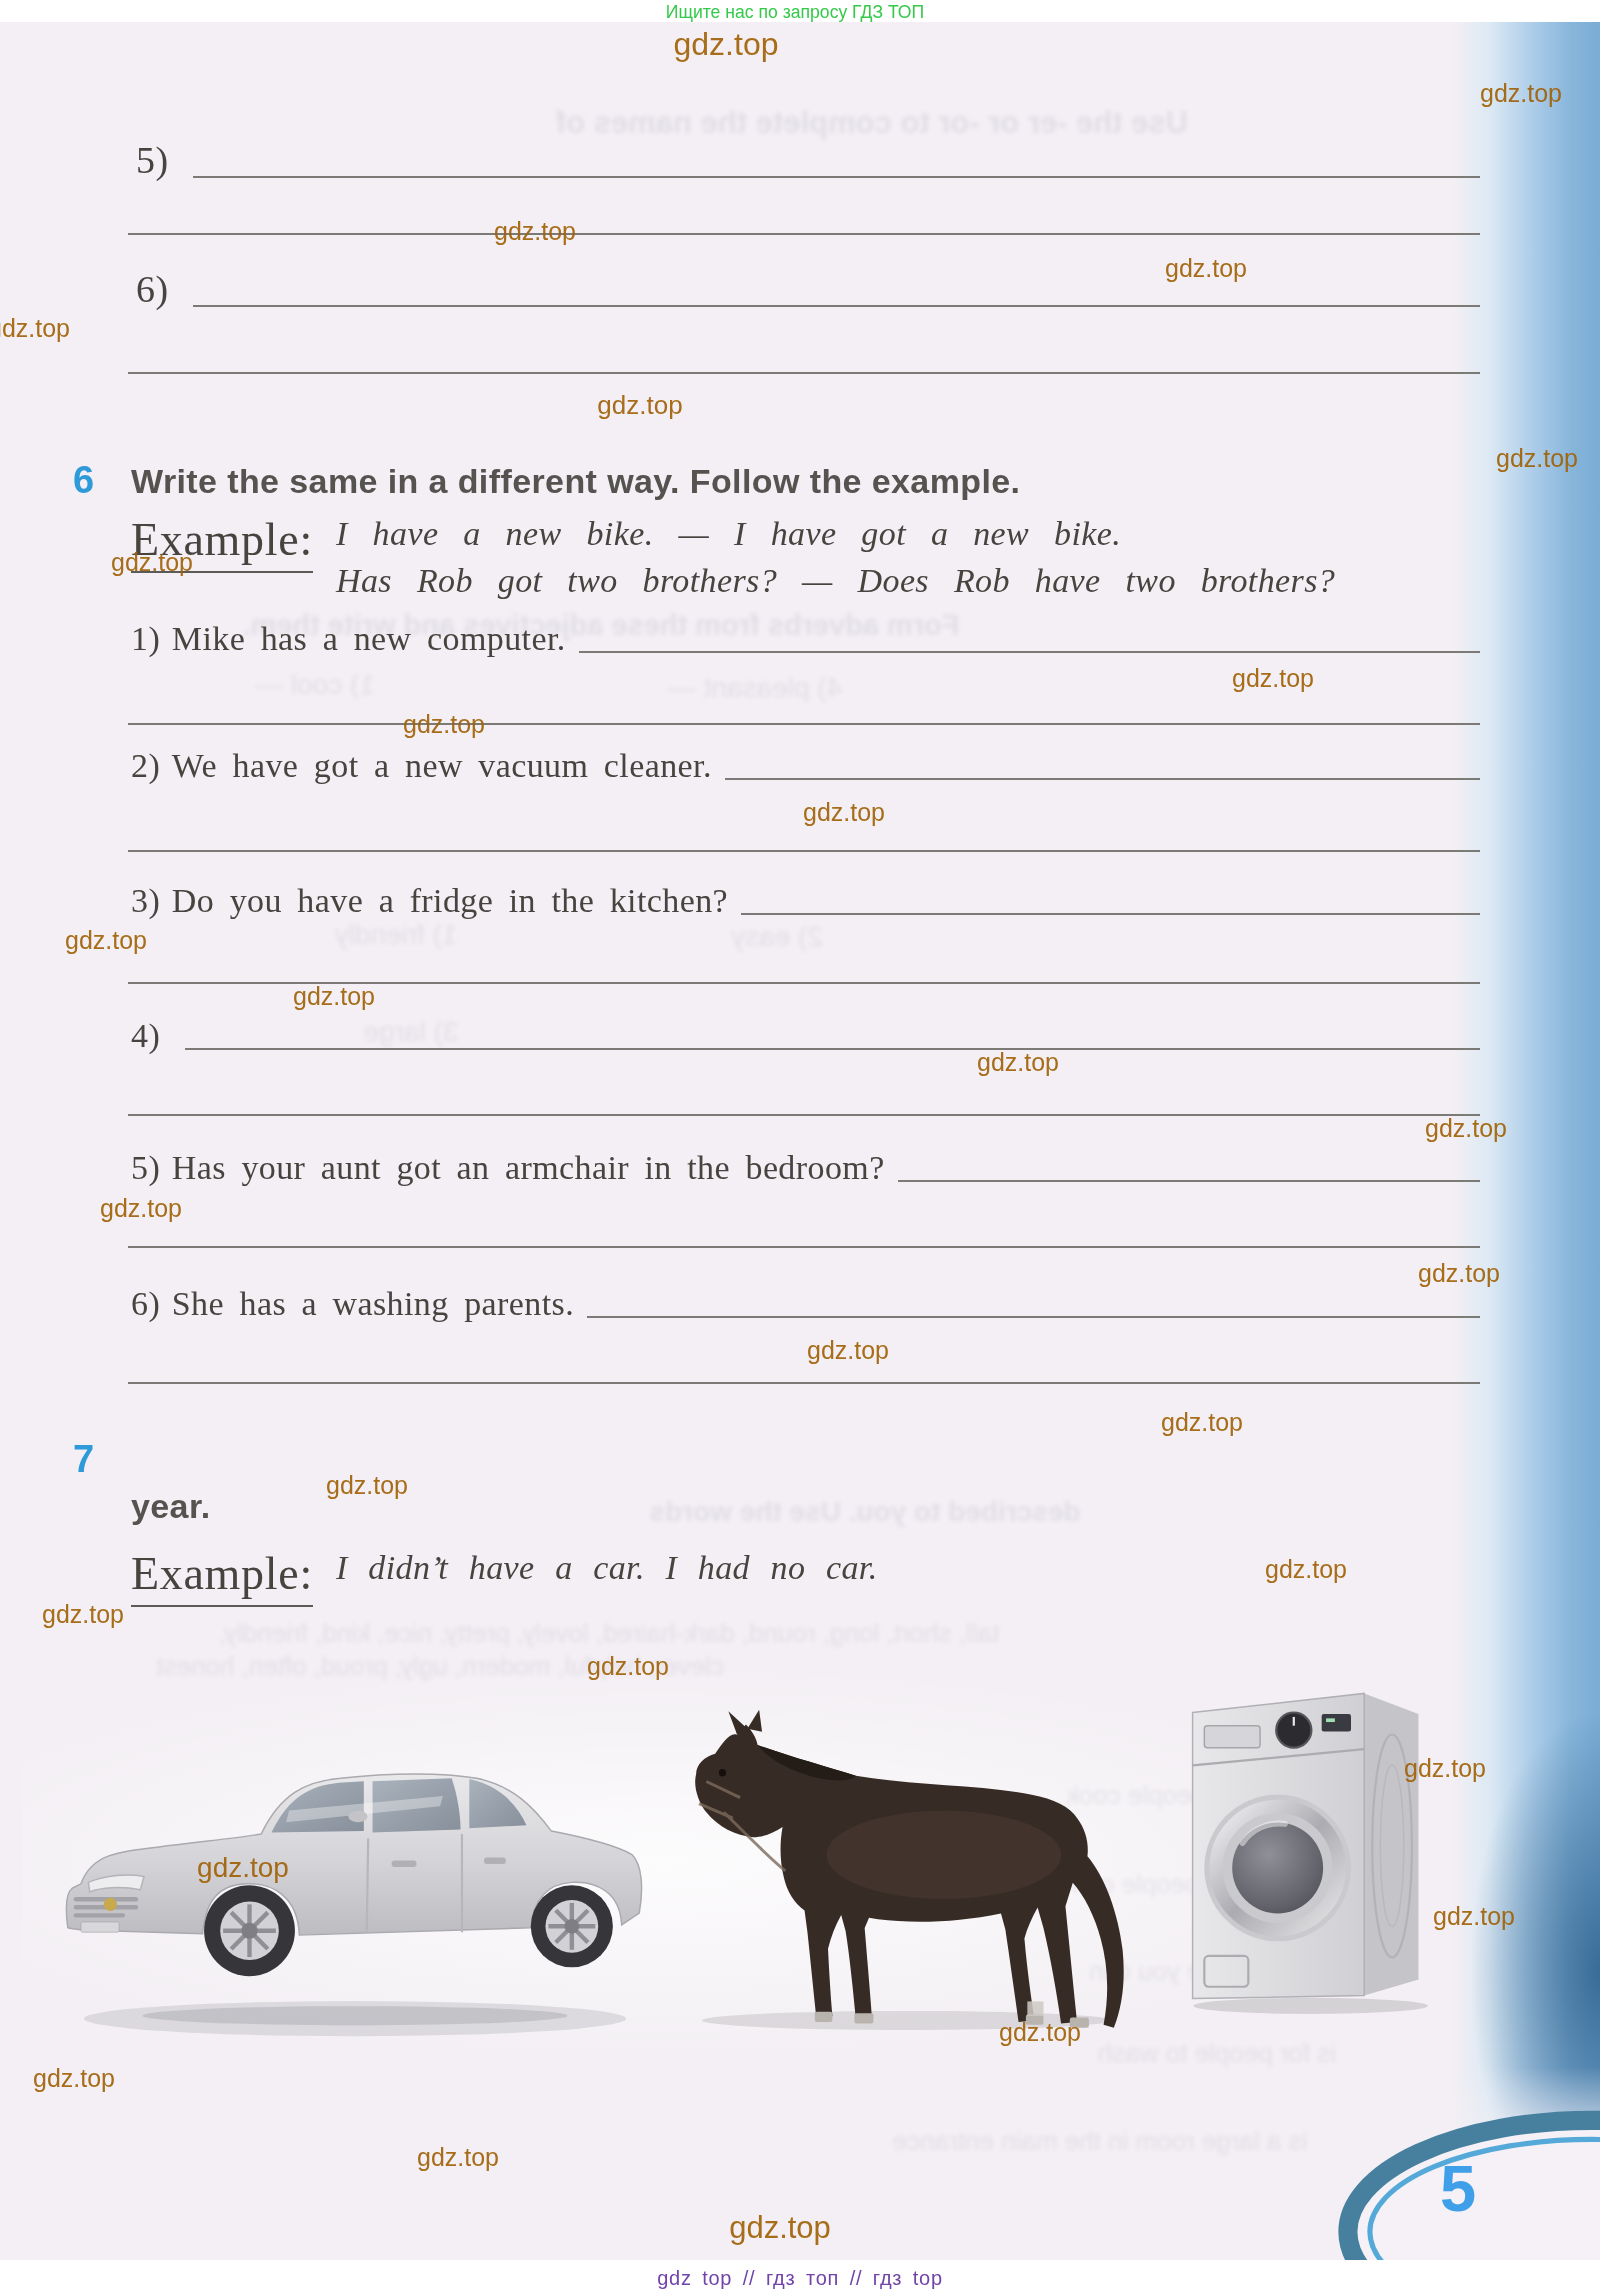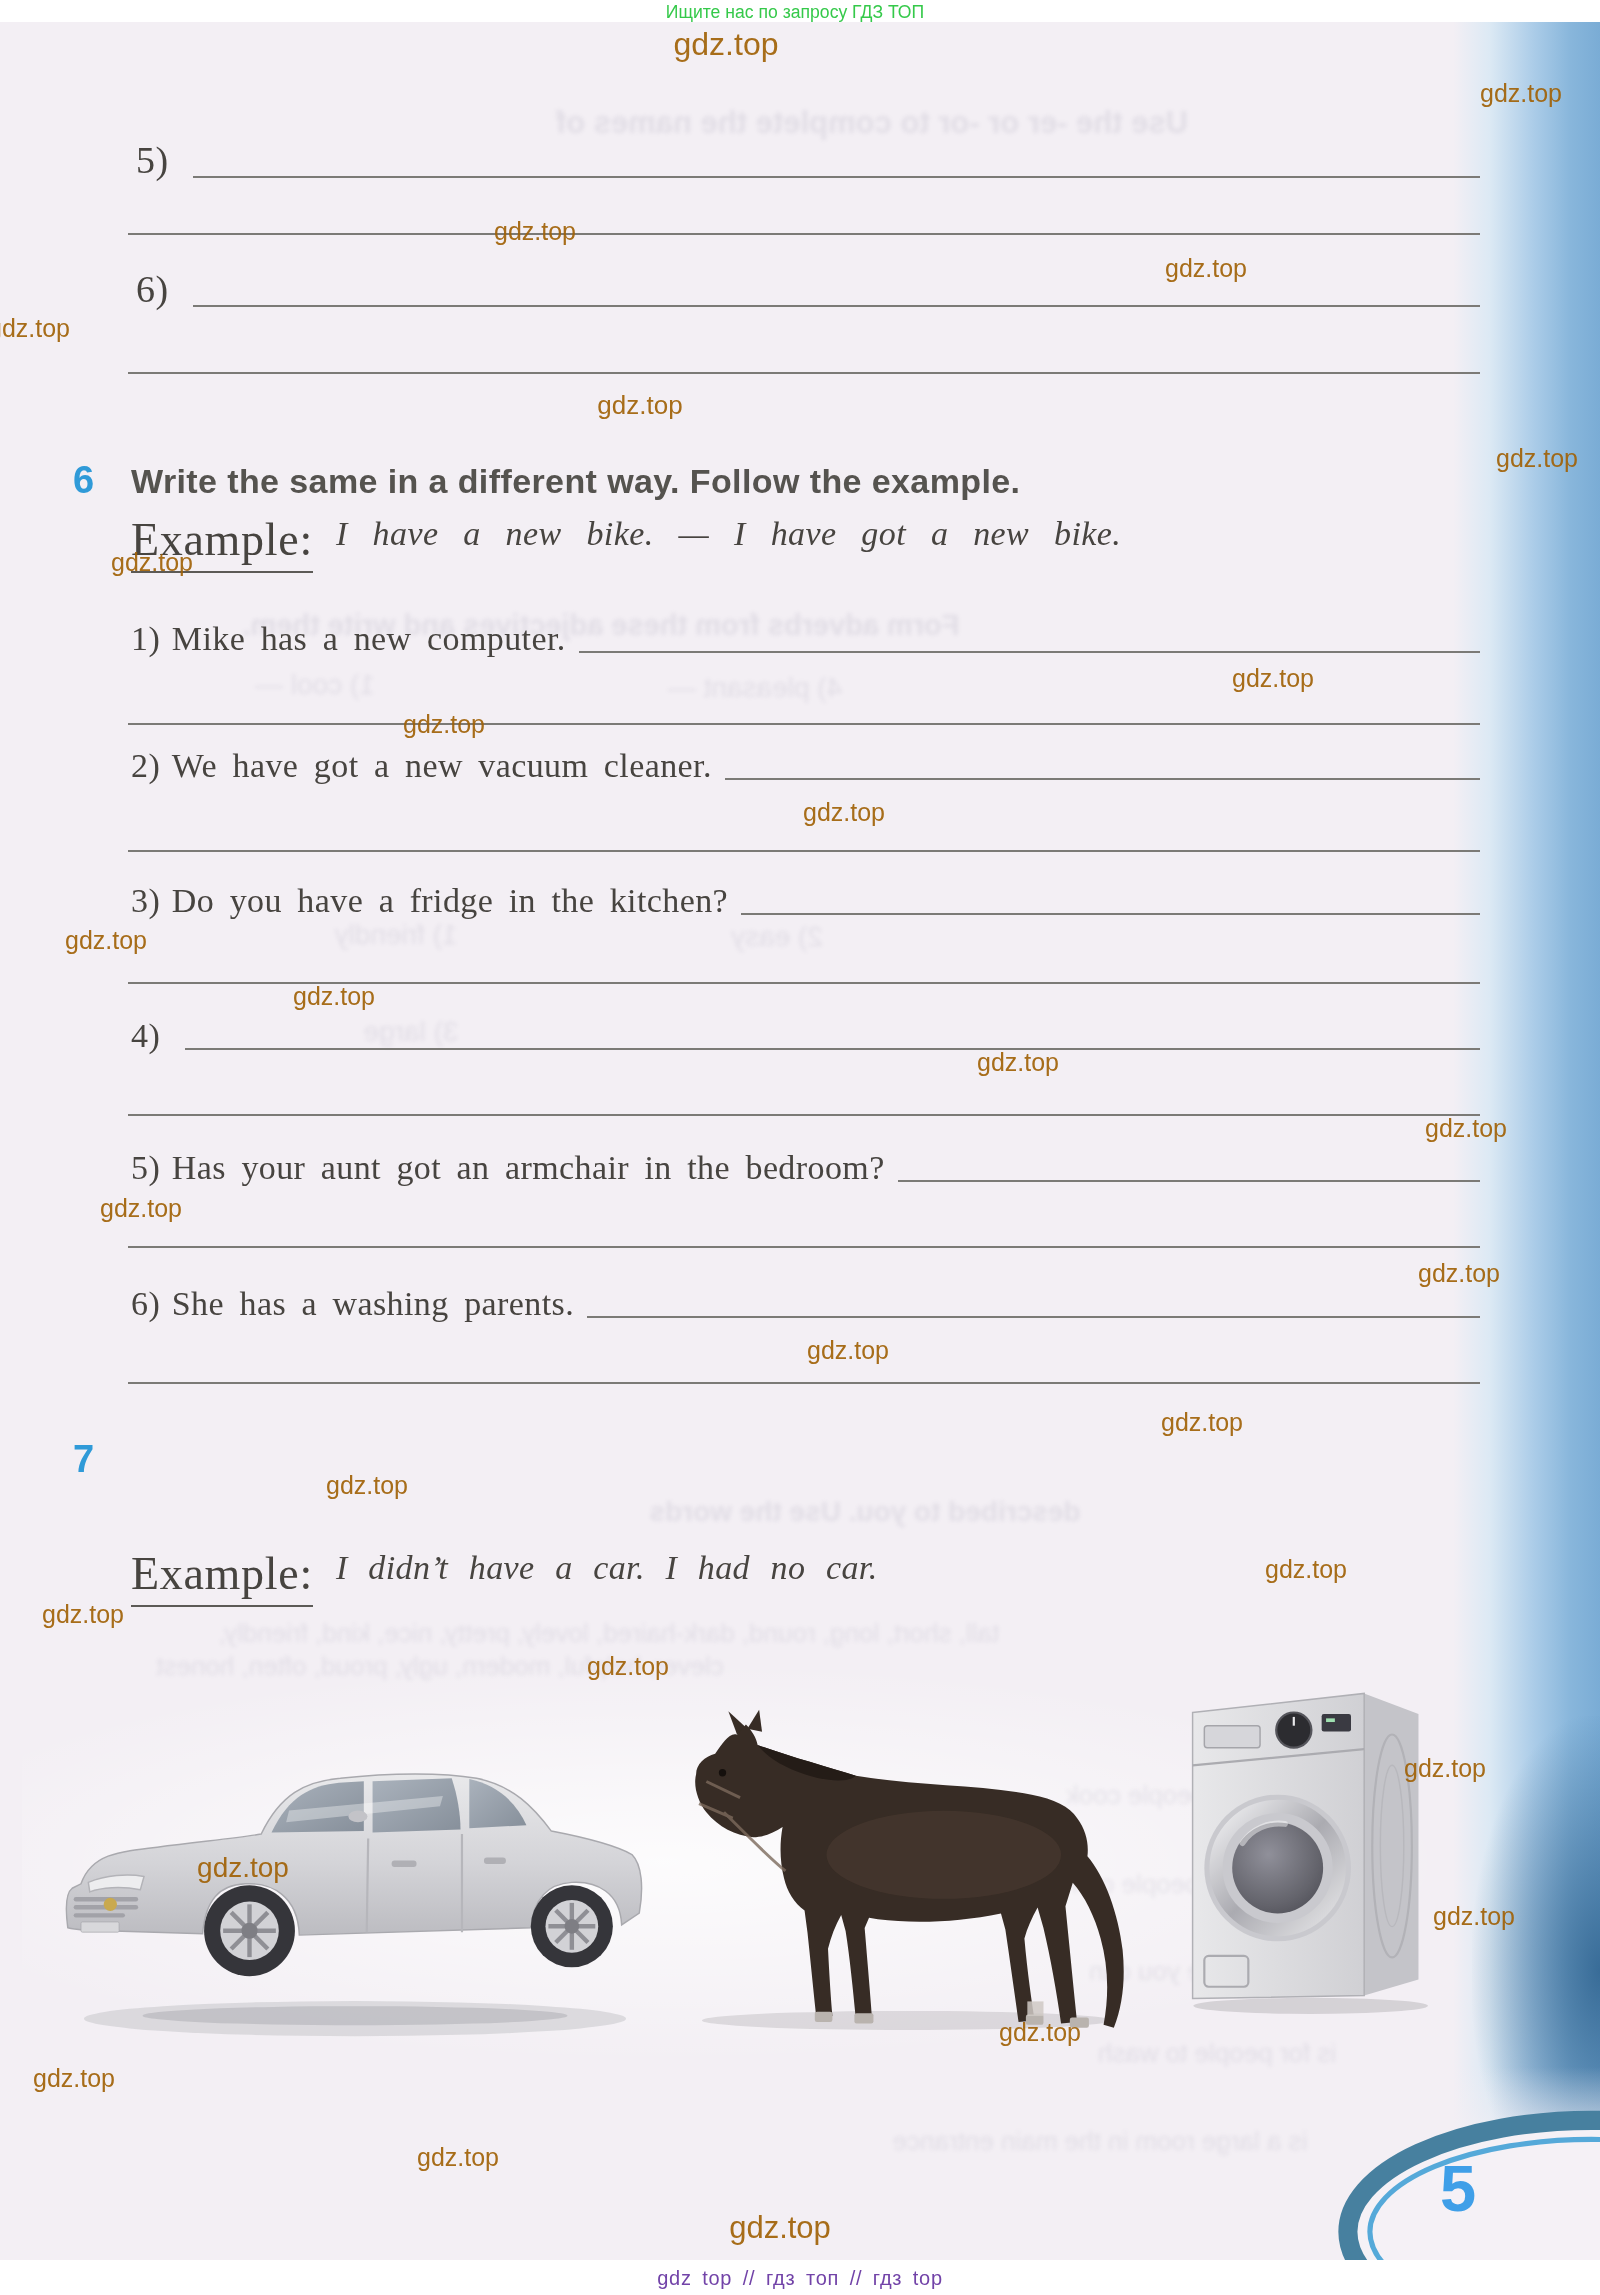--- a/index.html
+++ b/index.html
@@ -97,20 +97,21 @@
   </div>
   <div class="hr" style="top:372px"></div>
 
   <div class="exnum" style="top:459px">6</div>
   <div class="extitle" style="top:462px">Write the same in a different way. Follow the example.</div>
 
   <div class="exlabel" style="top:513px">
     <span>Example:</span>
   </div>
   <div class="exitalic" style="top:515px">I have a new bike. — I have got a new bike.</div>
+  <div class="exitalic" style="top:562px">Has Rob got two brothers? — Does Rob have two brothers?</div>
 
   <div class="row" style="top:613px">
     <span class="num">1)</span>
     <span>Mike has a new computer.</span>
     <div class="fill"></div>
   </div>
   <div class="hr" style="top:723px"></div>
 
   <div class="row" style="top:740px">
     <span class="num">2)</span>
@@ -140,20 +141,21 @@
   <div class="hr" style="top:1246px"></div>
 
   <div class="row" style="top:1278px">
     <span class="num">6)</span>
     <span>She has a washing parents.</span>
     <div class="fill"></div>
   </div>
   <div class="hr" style="top:1382px"></div>
 
   <div class="exnum" style="top:1438px">7</div>
+  <div class="extitle" style="top:1487px">year.</div>
 
   <div class="exlabel" style="top:1547px">
     <span>Example:</span>
   </div>
   <div class="exitalic" style="top:1549px;word-spacing:11.7px">I didn’t have a car. I had no car.</div>
 
   <svg class="photo" style="left:47px;top:1708px" width="616" height="337" viewBox="0 0 840 460">
     <defs>
       <linearGradient id="carBody" x1="0" y1="0" x2="0" y2="1">
         <stop offset="0" stop-color="#e9e9eb"></stop>

